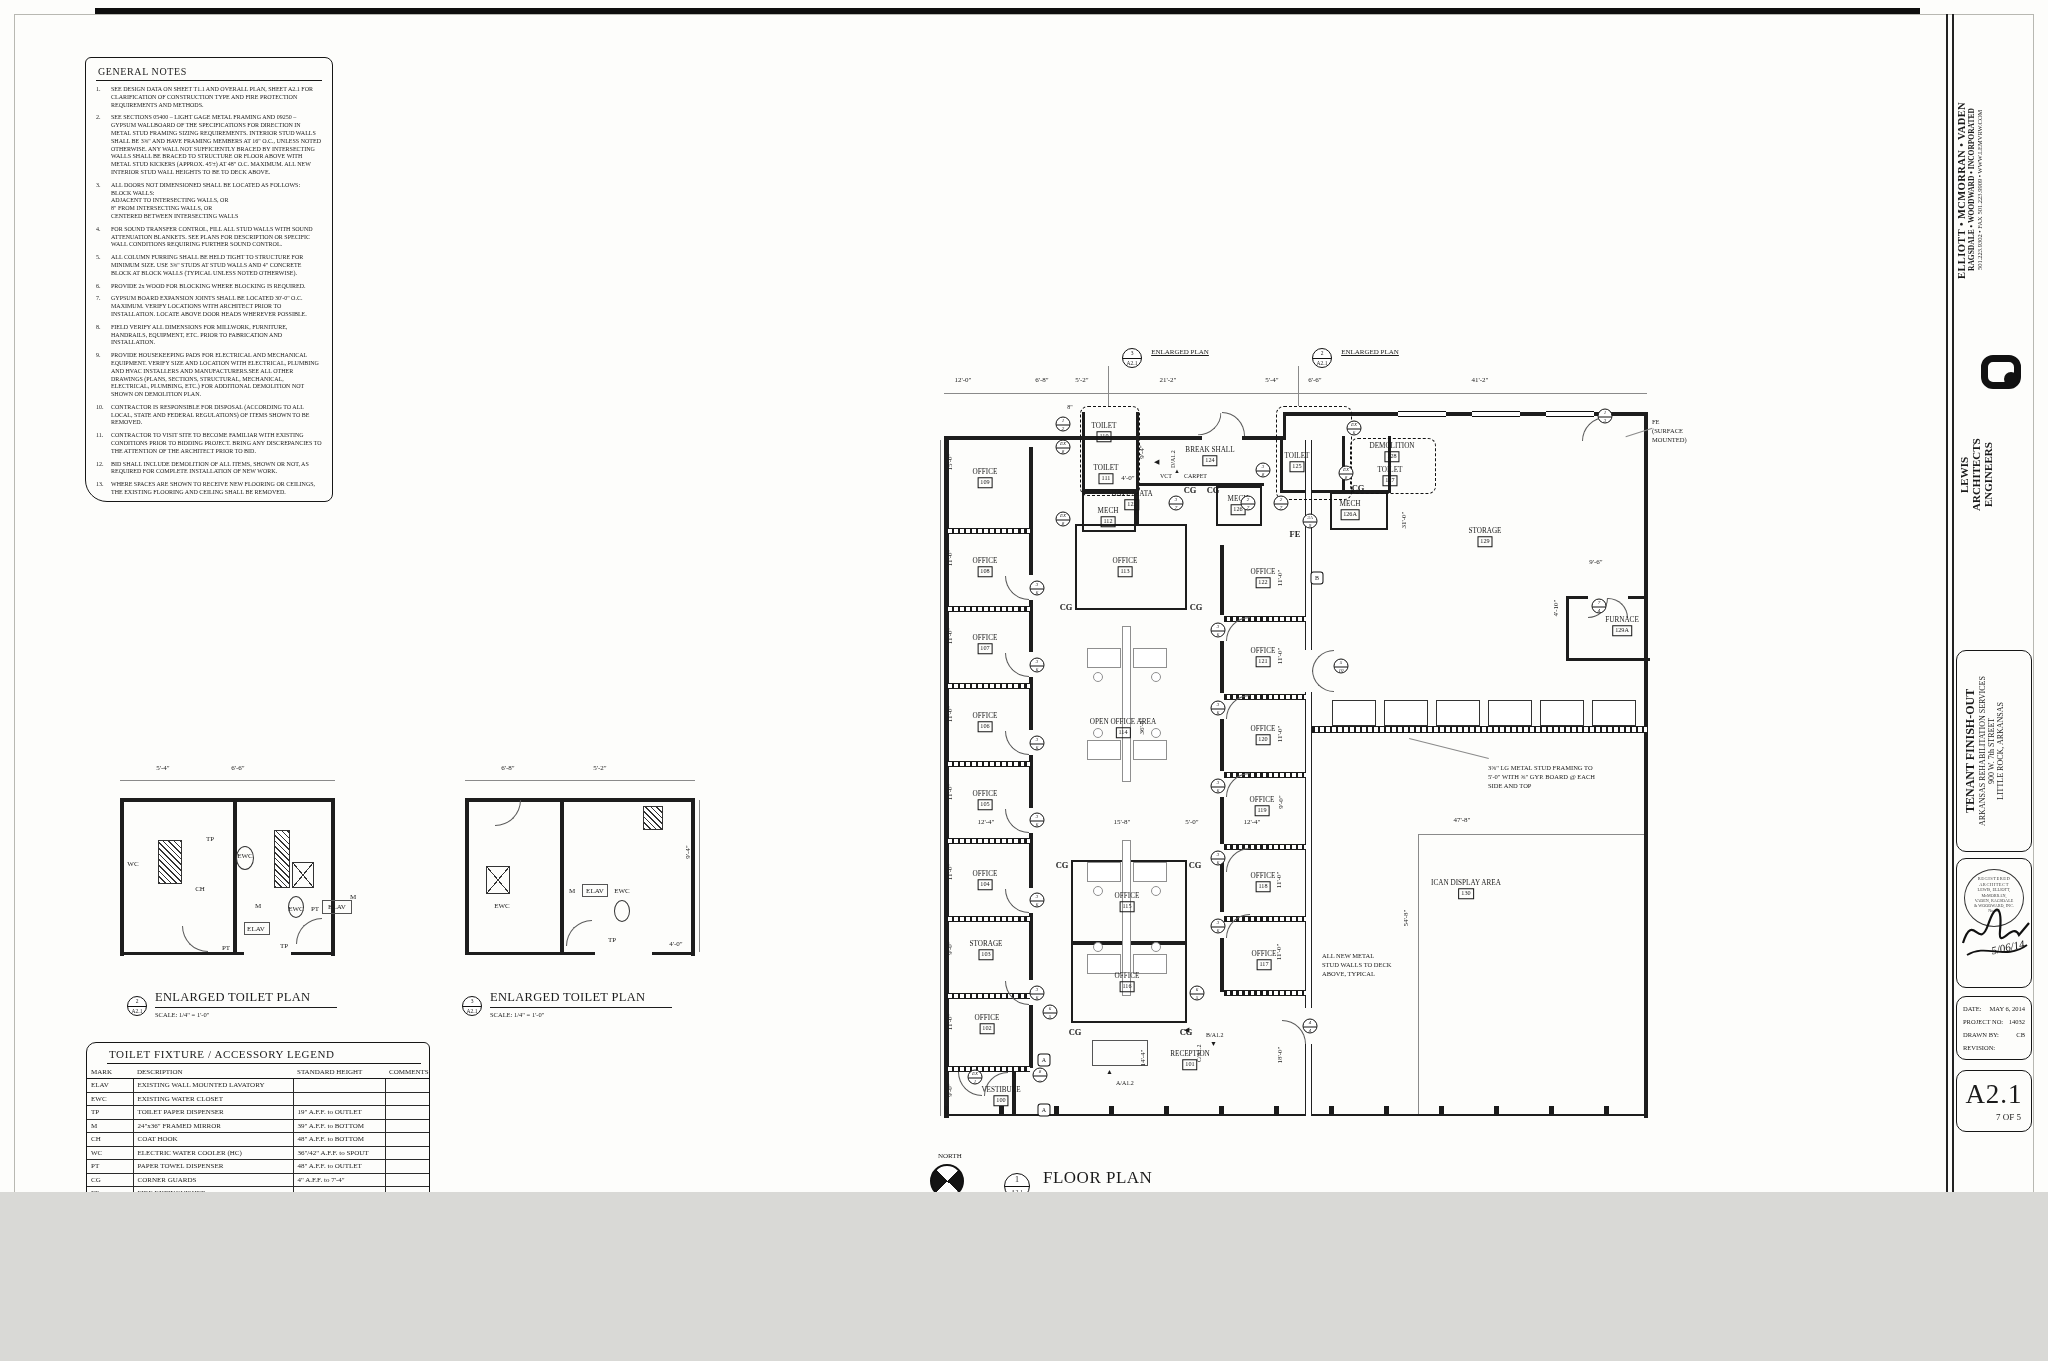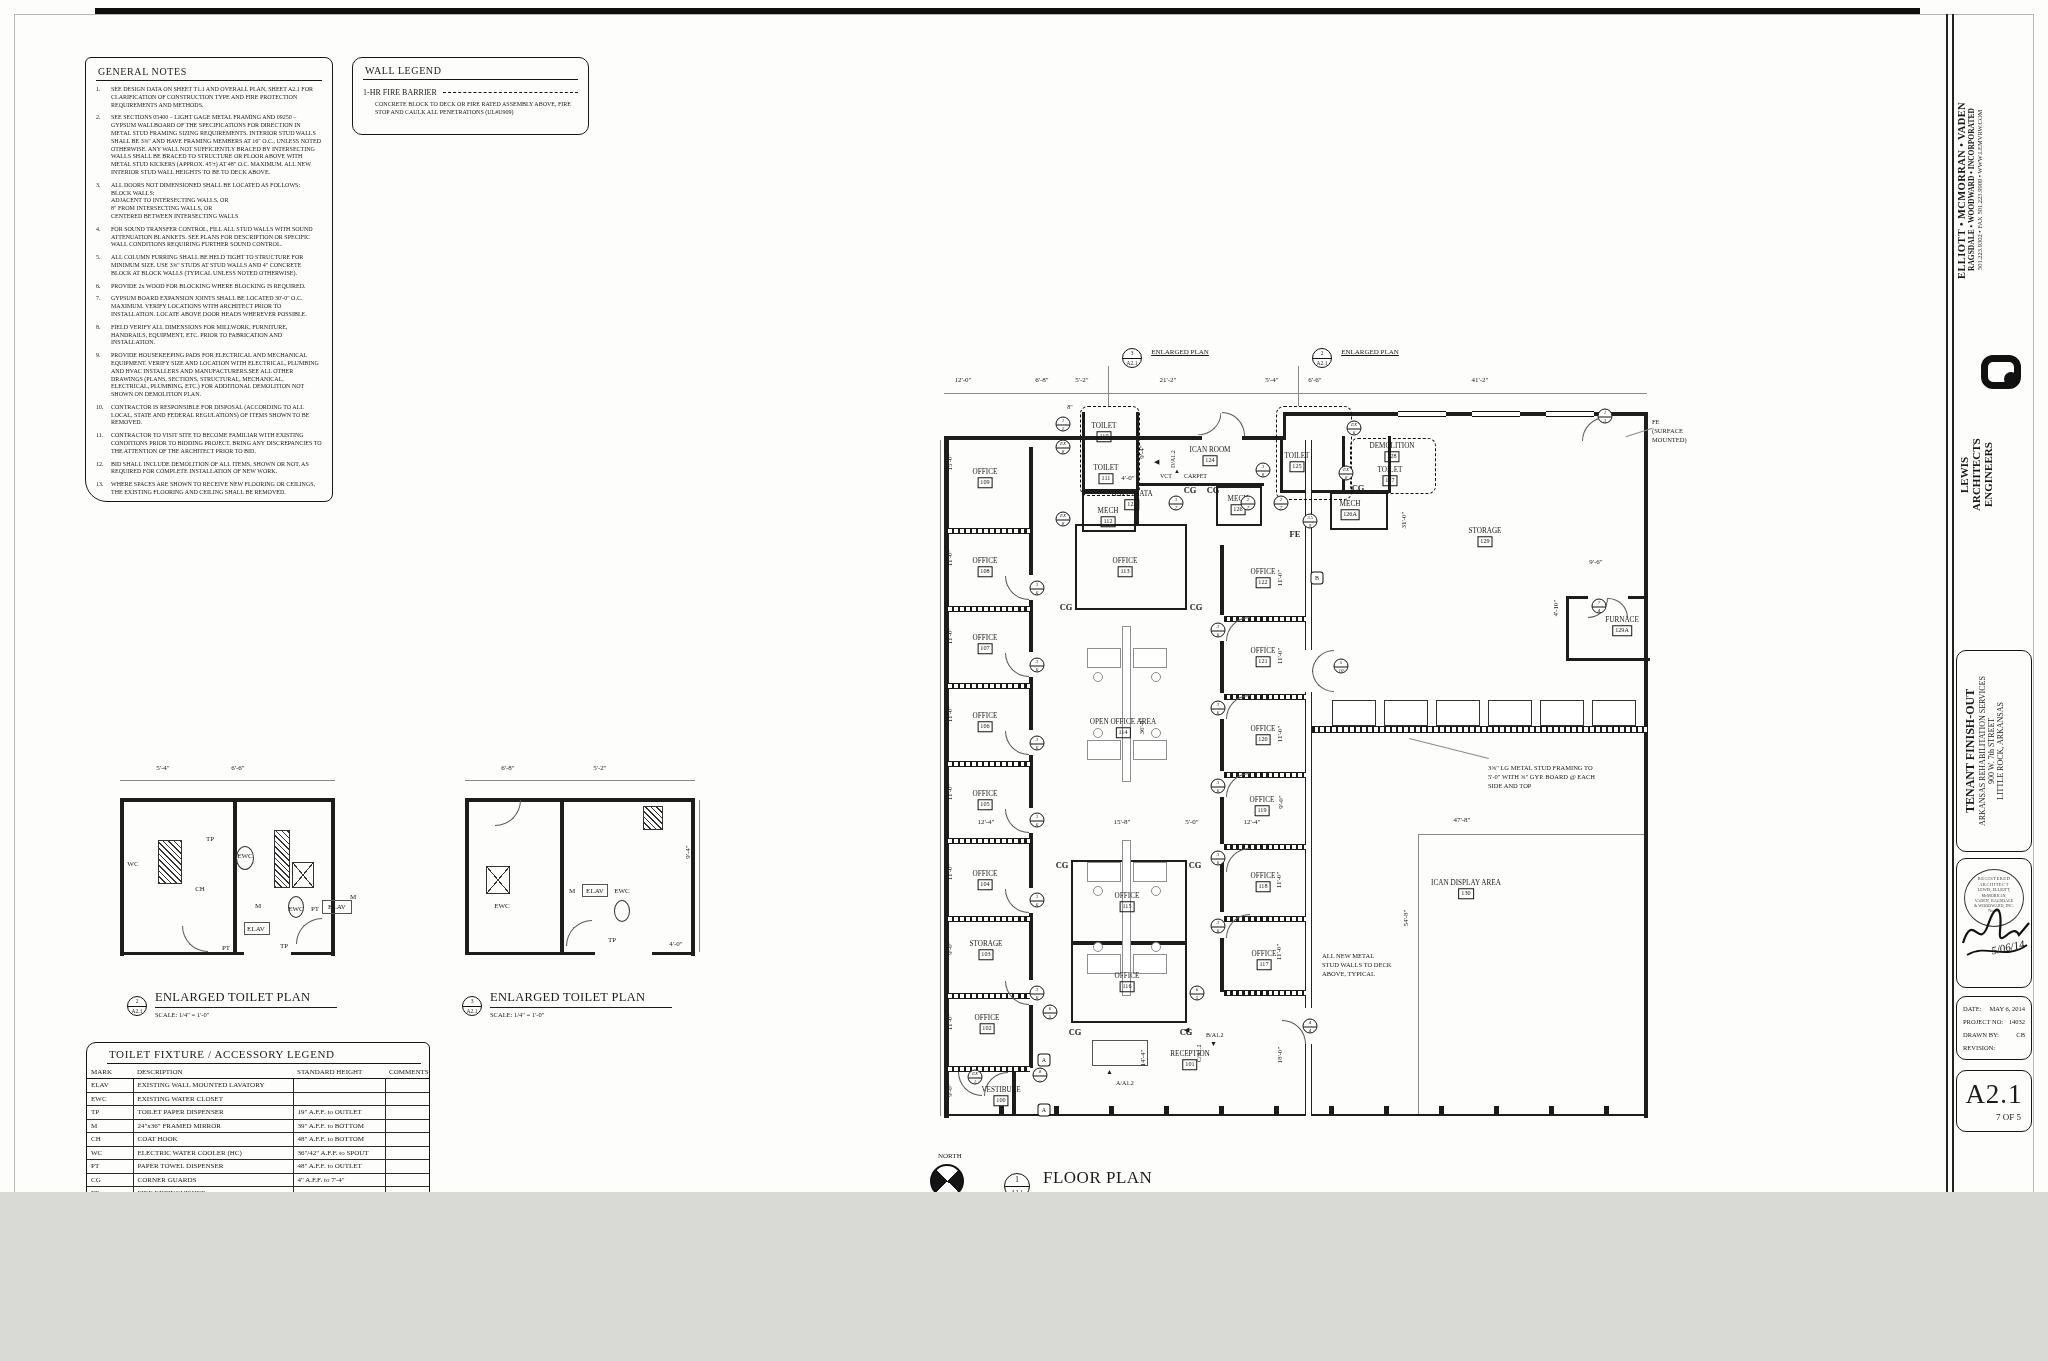--- a/index.html
+++ b/index.html
@@ -151,28 +151,20 @@
     <div class="ni">
         <b>12.</b>
         <p>BID SHALL INCLUDE DEMOLITION OF ALL ITEMS, SHOWN OR NOT, AS REQUIRED FOR COMPLETE INSTALLATION OF NEW WORK.</p>
       </div>
     <div class="ni">
         <b>13.</b>
         <p>WHERE SPACES ARE SHOWN TO RECEIVE NEW FLOORING OR CEILINGS, THE EXISTING FLOORING AND CEILING SHALL BE REMOVED.</p>
       </div>
   </section>
 
-  <section class="panel wlegend">
-    <div class="ptitle">WALL LEGEND</div>
-    <div class="wlrow">
-        <span>1-HR FIRE BARRIER</span>
-        <span class="dashline"></span>
-      </div>
-    <p class="wldesc">CONCRETE BLOCK TO DECK OR FIRE RATED ASSEMBLY ABOVE, FIRE STOP AND CAULK ALL PENETRATIONS (UL#U909)</p>
-  </section>
 
   <section class="panel tlegend">
     <div class="ptitle">TOILET FIXTURE / ACCESSORY LEGEND</div>
     <table>
       <colgroup>
           <col style="width:46px">
           <col style="width:160px">
           <col style="width:92px">
           <col style="width:46px">
         </colgroup>
@@ -504,21 +496,21 @@
       </div>
     <div class="room" style="left:1132px;top:500px">
         <span class="rn">HAVE./DATA</span>
         <span class="rb">123</span>
       </div>
     <div class="room" style="left:1108px;top:517px">
         <span class="rn">MECH</span>
         <span class="rb">112</span>
       </div>
     <div class="room" style="left:1210px;top:456px">
-        <span class="rn">ICAN ROOM</span>
+        <span class="rn">BREAK SHALL</span>
         <span class="rb">124</span>
       </div>
     <div class="room" style="left:1238px;top:505px">
         <span class="rn">MECH</span>
         <span class="rb">126</span>
       </div>
     <div class="room" style="left:1297px;top:462px">
         <span class="rn">TOILET</span>
         <span class="rb">125</span>
       </div>

